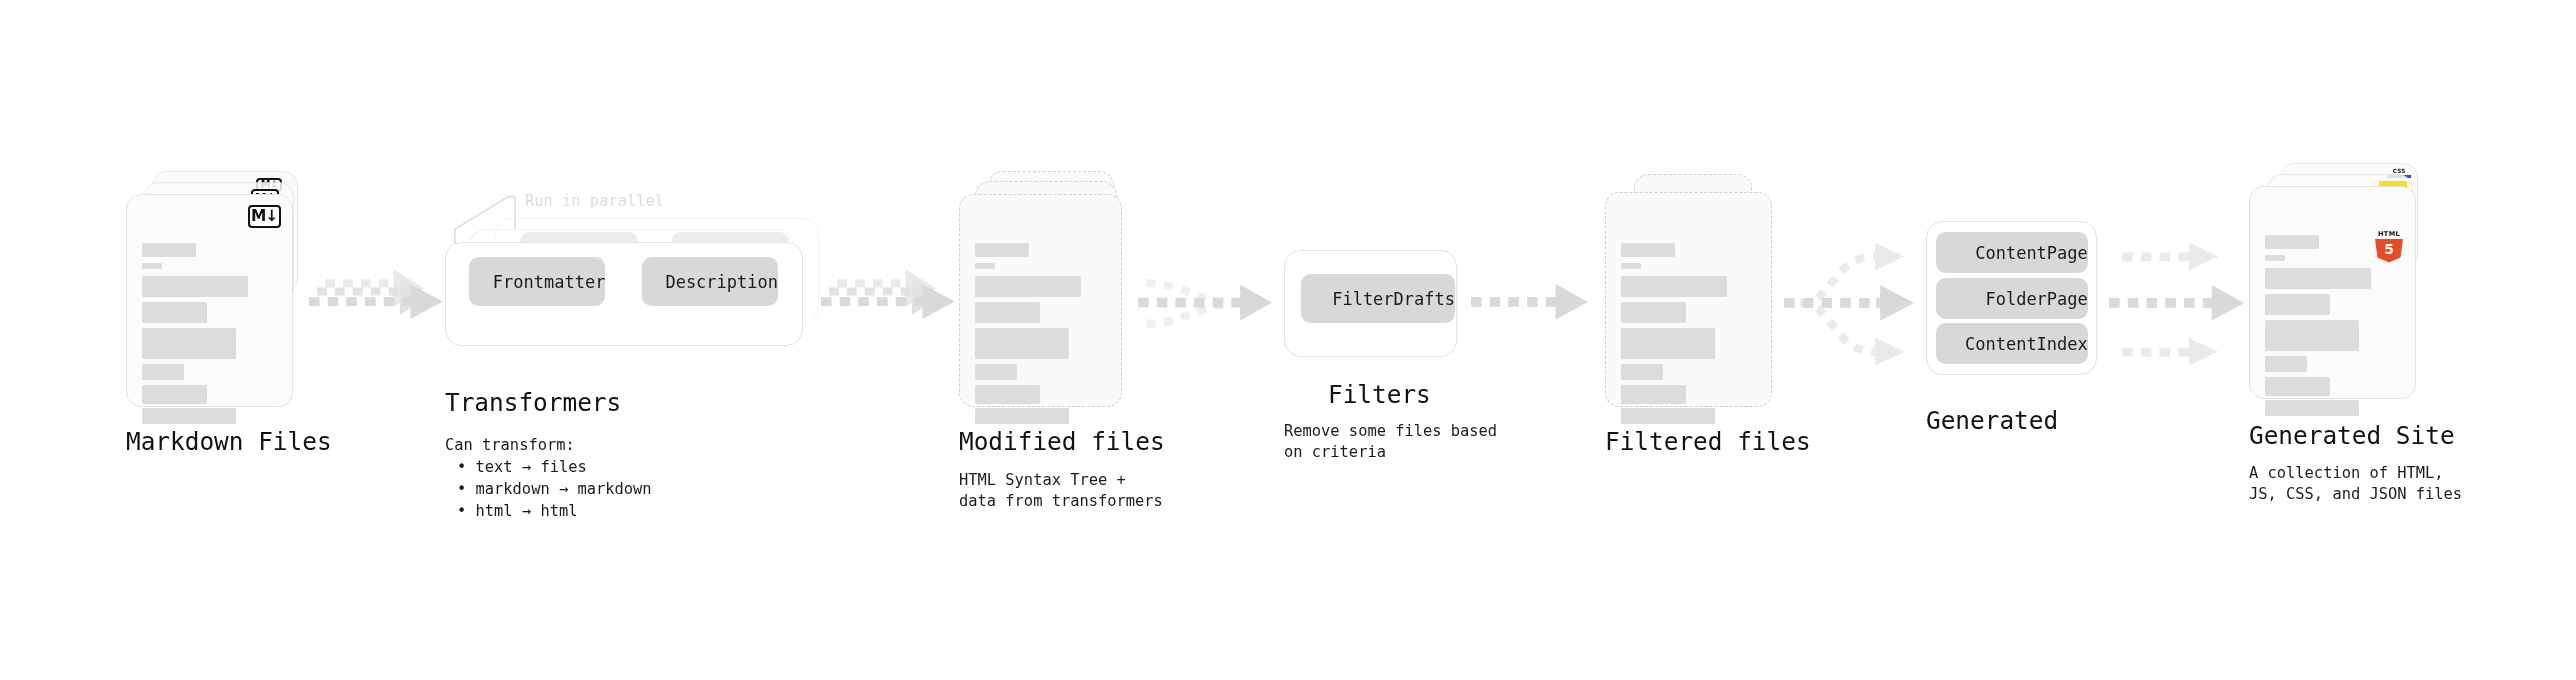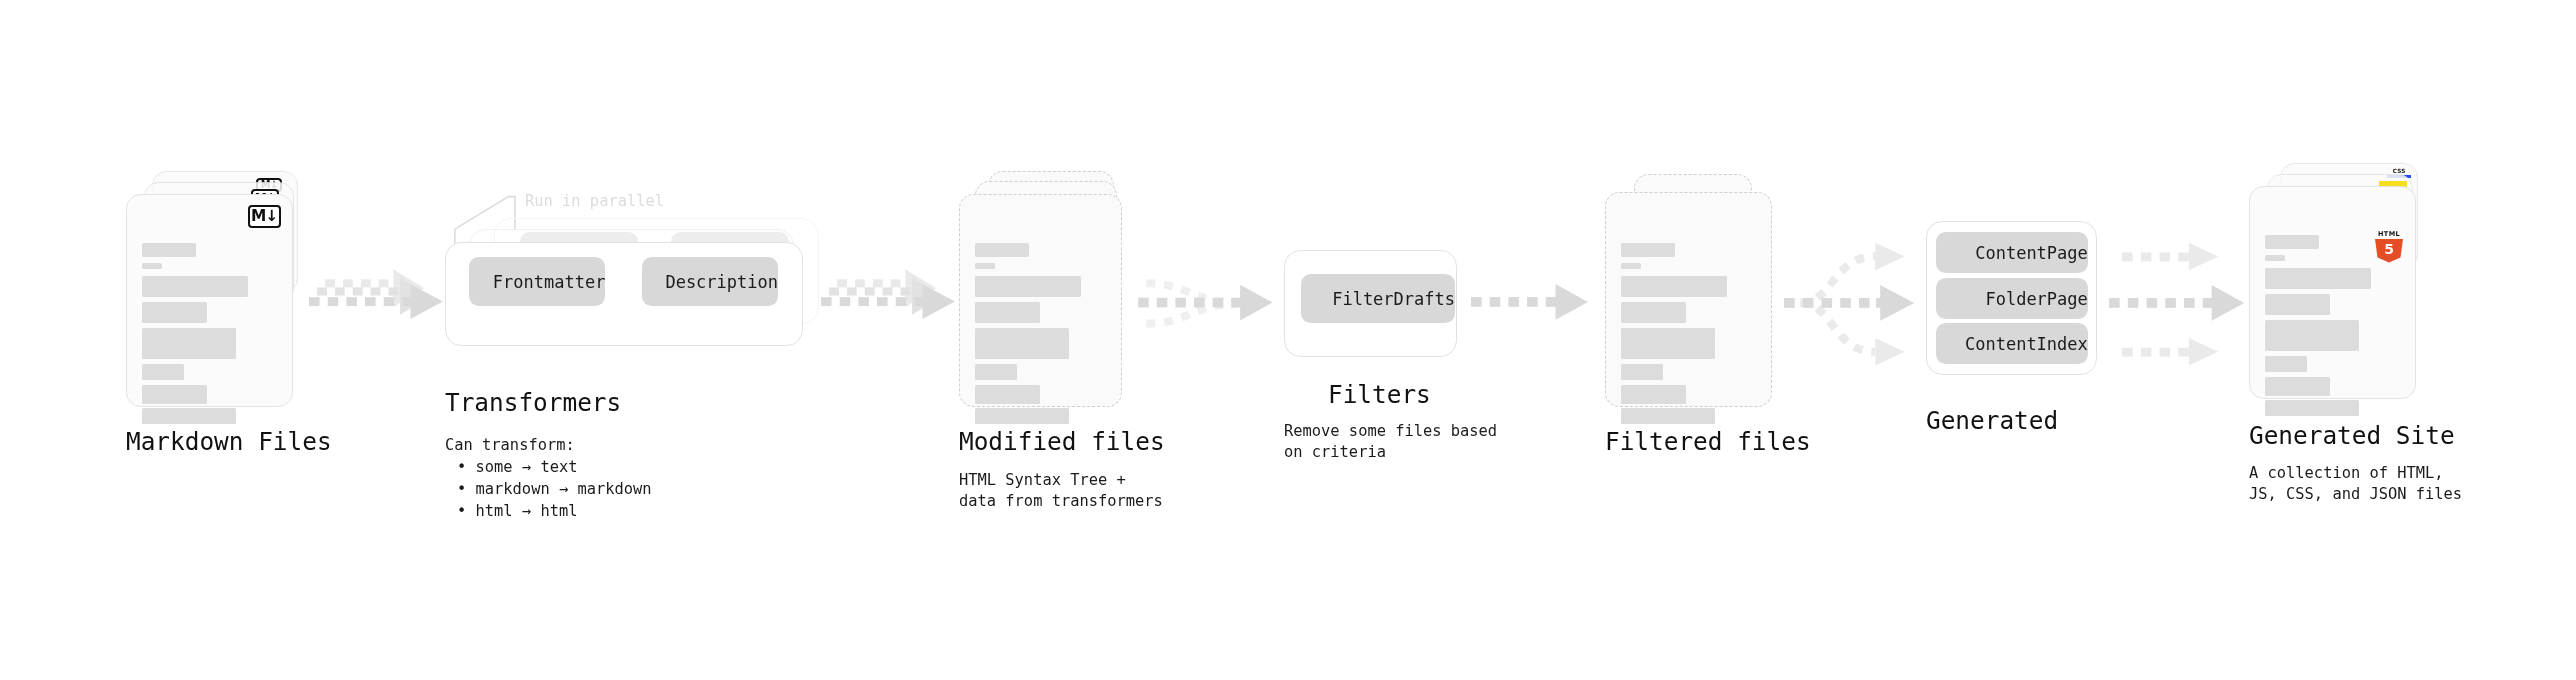--- a/index.html
+++ b/index.html
@@ -216,21 +216,21 @@
     <div class="roundbox" style="left:0px;top:47px;width:358px;height:104px;"></div>
     <div class="pill" style="left:24.4px;top:62px;width:136px;height:49px;">
         <span>Frontmatter</span>
       </div>
     <div class="pill" style="left:197px;top:62px;width:136px;height:49px;">
         <span>Description</span>
       </div>
   </div>
   <div class="title" style="left:445px;top:388px;">Transformers</div>
   <div class="caption" style="left:445px;top:435px;">Can transform:</div>
-  <div class="caption" style="left:457px;top:457px;">• some → text</div>
+  <div class="caption" style="left:457px;top:457px;">• text → files</div>
   <div class="caption" style="left:457px;top:479px;">• markdown → markdown</div>
   <div class="caption" style="left:457px;top:501px;">• html → html</div>
 
   <svg style="left:821px;top:276px;" width="138" height="65" viewBox="0 0 170 80">
     <g fill="#e9e9e9">
       <rect x="20" y="4" width="12" height="10"></rect>
         <rect x="42" y="4" width="12" height="10"></rect>
       <rect x="64" y="4" width="12" height="10"></rect>
         <rect x="86" y="4" width="12" height="10"></rect>
       <rect x="108" y="4" width="12" height="10"></rect>

